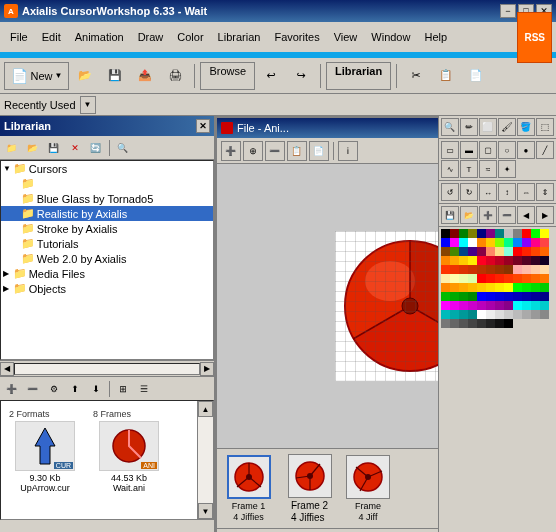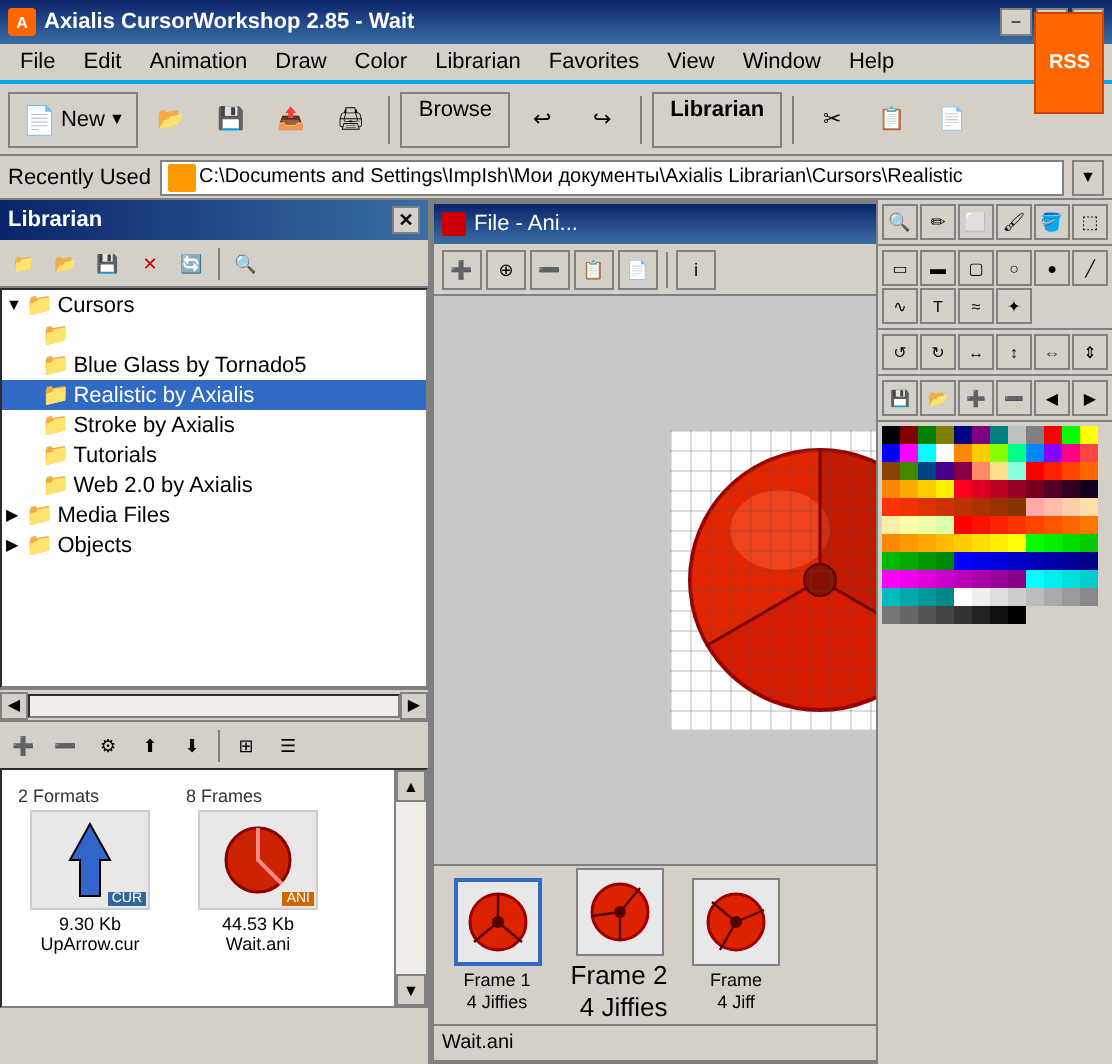--- a/index.html
+++ b/index.html
@@ -7,21 +7,21 @@
     
     
     .title-bar { background: linear-gradient(to bottom, #0a246a, #3a6ea5); color: white; height: 22px; display: flex; align-items: center; justify-content: space-between; padding: 0 4px; }
     .title-bar-left { display: flex; align-items: center; gap: 4px; font-size: 11px; font-weight: bold; }
     .title-bar-icon { width: 14px; height: 14px; background: #ff6600; border-radius: 2px; display: flex; align-items: center; justify-content: center; color: white; font-size: 8px; font-weight: bold; }
     .title-bar-controls { display: flex; gap: 2px; }
     .title-btn { width: 16px; height: 14px; background: #d4d0c8; border: 1px solid #808080; display: flex; align-items: center; justify-content: center; font-size: 9px; cursor: pointer; color: #000; }
     .title-btn.close { background: #d4d0c8; }
     
     
-    .menu-bar { background: #d4d0c8; border-bottom: 2px solid #0ea5e9; height: 20px; display: flex; align-items: center; padding: 0 4px; gap: 2px; }
+    .menu-bar { background: #d4d0c8; border-bottom: 6px solid #0ea5e9; height: 36px; display: flex; align-items: center; padding: 0 4px; gap: 2px; }
     .menu-item { padding: 2px 6px; font-size: 11px; cursor: pointer; }
     
     
     .rss-btn { margin-left: auto; background: #ff6600; color: white; border: 1px solid #cc4400; padding: 19px 6px; font-size: 10px; font-weight: bold; cursor: pointer; }
     
     
     .toolbar { background: #d4d0c8; border-bottom: 1px solid #808080; height: 36px; display: flex; align-items: center; padding: 2px 4px; gap: 2px; }
     .tool-btn { height: 28px; min-width: 28px; background: #d4d0c8; border: 1px solid transparent; display: flex; align-items: center; justify-content: center; cursor: pointer; padding: 2px; }
     .new-btn { display: flex; align-items: center; gap: 2px; padding: 2px 6px; height: 28px; background: #d4d0c8; border: 1px solid #808080; cursor: pointer; }
     .separator { width: 1px; height: 24px; background: #808080; margin: 0 3px; }
@@ -64,21 +64,21 @@
     
     
     .panel-file-area { height: 110px; overflow: hidden; background: #d4d0c8; position: relative; }
   </style>
 </head>
 <body>
 
 <div class="title-bar">
   <div class="title-bar-left">
     <div class="title-bar-icon">A</div>
-    <span>Axialis CursorWorkshop 2.85 - Wait</span>
+    <span>Axialis CursorWorkshop 6.33 - Wait</span>
   </div>
   <div class="title-bar-controls">
     <div class="title-btn">−</div>
     <div class="title-btn">□</div>
     <div class="title-btn close">✕</div>
   </div>
 </div>
 
 <div class="menu-bar">
   <span class="menu-item">File</span>
@@ -129,24 +129,20 @@
   <div class="tool-btn">
       <span>📋</span>
     </div>
   <div class="tool-btn">
       <span>📄</span>
     </div>
 </div>
 
 <div class="path-bar">
   <span class="recently-used">Recently Used</span>
-  <div class="path-input">
-    <div class="path-icon"></div>
-    <span style="font-size:10px; overflow:hidden; white-space:nowrap; text-overflow:ellipsis;">C:\Documents and Settings\ImpIsh\Мои документы\Axialis Librarian\Cursors\Realistic</span>
-  </div>
   <div style="width:16px; height:18px; background:#d4d0c8; border:1px solid #808080; display:flex; align-items:center; justify-content:center; font-size:8px; cursor:pointer;">▼</div>
 </div>
 
 <div class="main-area">
 
   <div class="left-panel">
     <div class="panel-header">
       <span>Librarian</span>
       <div class="panel-close">✕</div>
     </div>
@@ -329,21 +325,21 @@
           <div style="display:flex;flex-direction:column;align-items:center;min-width:55px;">
             <div style="width:44px;height:44px;background:#e8e8e8;border:1px solid #808080;display:flex;align-items:center;justify-content:center;">
               <svg width="36" height="36" viewBox="0 0 36 36">
                 <circle cx="18" cy="18" r="14" fill="#dd2200" stroke="#990000" stroke-width="1.5"></circle>
                 <line x1="18" y1="18" x2="28" y2="6" stroke="#550000" stroke-width="1.2"></line>
                 <line x1="18" y1="18" x2="18" y2="32" stroke="#550000" stroke-width="1.2"></line>
                 <line x1="18" y1="18" x2="4" y2="20" stroke="#550000" stroke-width="1.2"></line>
                 <circle cx="18" cy="18" r="3" fill="#550000"></circle>
               </svg>
             </div>
-            <div style="font-size:13px;text-align:right;line-height:1.2;margin-top:2px;">Frame 2<br>4 Jiffies</div>
+            <div style="font-size:10px;text-align:left;line-height:1.2;margin-top:2px;">Frame 2<br>4 Jiffies</div>
           </div>
 
           <div style="display:flex;flex-direction:column;align-items:center;min-width:50px;">
             <div style="width:44px;height:44px;background:#e8e8e8;border:1px solid #808080;display:flex;align-items:center;justify-content:center;">
               <svg width="36" height="36" viewBox="0 0 36 36">
                 <circle cx="18" cy="18" r="14" fill="#dd2200" stroke="#990000" stroke-width="1.5"></circle>
                 <line x1="18" y1="18" x2="32" y2="12" stroke="#550000" stroke-width="1.2"></line>
                 <line x1="18" y1="18" x2="10" y2="32" stroke="#550000" stroke-width="1.2"></line>
                 <line x1="18" y1="18" x2="6" y2="8" stroke="#550000" stroke-width="1.2"></line>
                 <circle cx="18" cy="18" r="3" fill="#550000"></circle>

